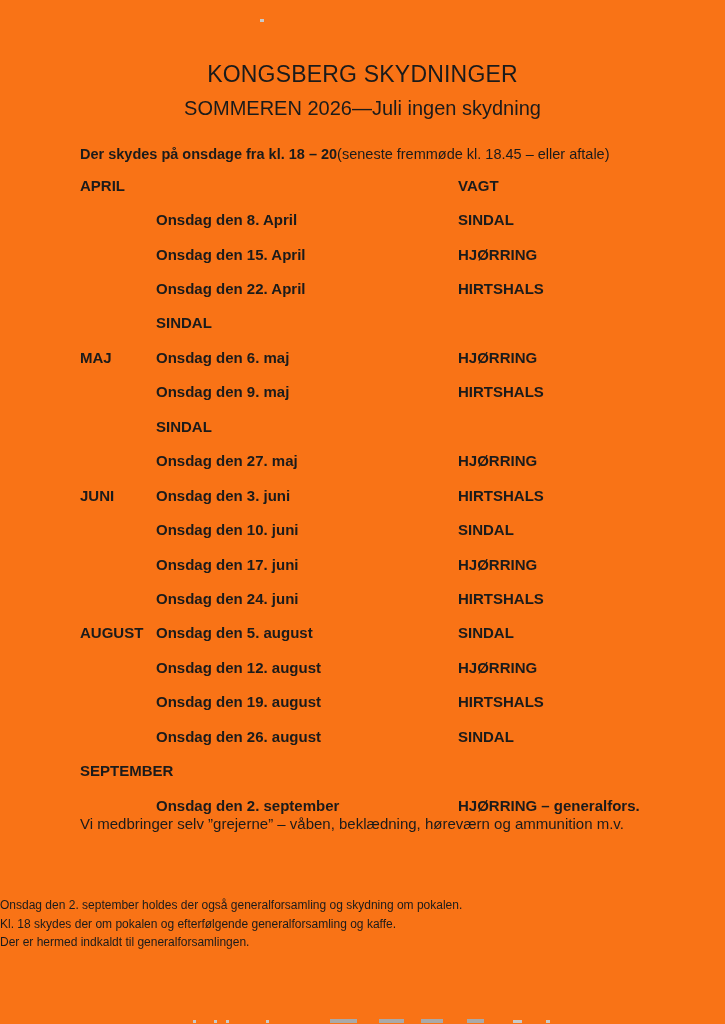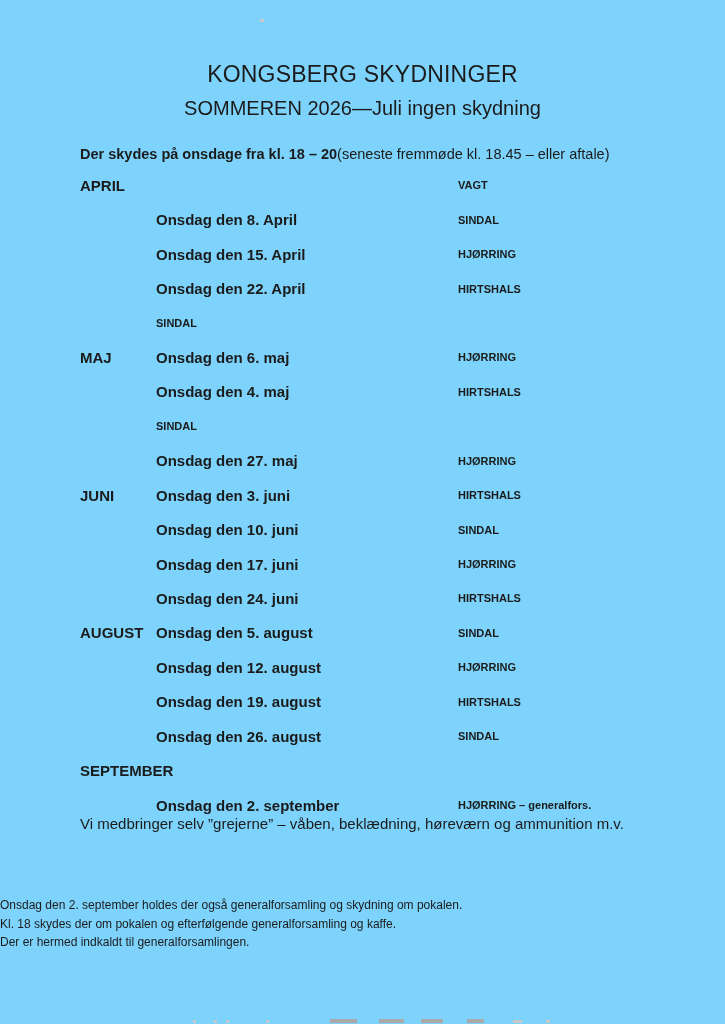--- a/index.html
+++ b/index.html
@@ -1,34 +1,34 @@
 <!DOCTYPE html>
 <html><head>
 <meta charset="utf-8">
 <style>
   html,body{margin:0;padding:0;background:#e8e8e8;}
   .page{
     position:relative;
     width:725px;height:1024px;
-    background:#7dd3fc;
+    background:#f97316;
     font-family:"Liberation Sans",sans-serif;
     color:#1b1b1b;
     overflow:hidden;
     margin:0 auto;
   }
   .title-block{position:absolute;top:58px;left:0;width:100%;text-align:center;}
   .title-1{font-size:23px;line-height:32px;font-weight:400;letter-spacing:0.2px;}
   .title-2{font-size:20px;line-height:36px;font-weight:400;text-align:center;}
   .intro{position:absolute;top:146px;left:80px;font-size:14.5px;white-space:nowrap;}
   .intro .b{font-weight:700;}
   .sched{position:absolute;top:168px;left:80px;right:20px;}
   .row{display:flex;height:34.45px;align-items:center;}
   .c-month{width:76px;flex:0 0 76px;font-size:15px;font-weight:700;white-space:nowrap;}
   .c-date{width:302px;flex:0 0 302px;font-size:15px;font-weight:700;white-space:nowrap;}
-  .c-vagt{flex:1;font-size:11px;font-weight:700;white-space:nowrap;}
+  .c-vagt{flex:1;font-size:15px;font-weight:700;white-space:nowrap;}
   .note{position:absolute;top:813px;left:80px;font-size:15px;line-height:22px;white-space:nowrap;}
   .footer{position:absolute;top:896px;left:0;width:100%;text-align:left;font-size:12px;line-height:18.6px;}
   
   .speck{position:absolute;background:#c9c9c9;}
   .dash{position:absolute;background:#a9a9a9;}
 </style>
 </head>
 <body>
 
 <div class="page">
@@ -69,21 +69,21 @@
       <div class="c-vagt">SINDAL</div>
     </div>
 
     <div class="row">
       <div class="c-month">MAJ</div>
       <div class="c-date">Onsdag den 6. maj</div>
       <div class="c-vagt">HJØRRING</div>
     </div>
     <div class="row">
       <div class="c-month"></div>
-      <div class="c-date">Onsdag den 4. maj</div>
+      <div class="c-date">Onsdag den 9. maj</div>
       <div class="c-vagt">HIRTSHALS</div>
     </div>
     <div class="row">
       <div class="c-month"></div>
       <div class="c-vagt">SINDAL</div>
     </div>
     <div class="row">
       <div class="c-month"></div>
       <div class="c-date">Onsdag den 27. maj</div>
       <div class="c-vagt">HJØRRING</div>

